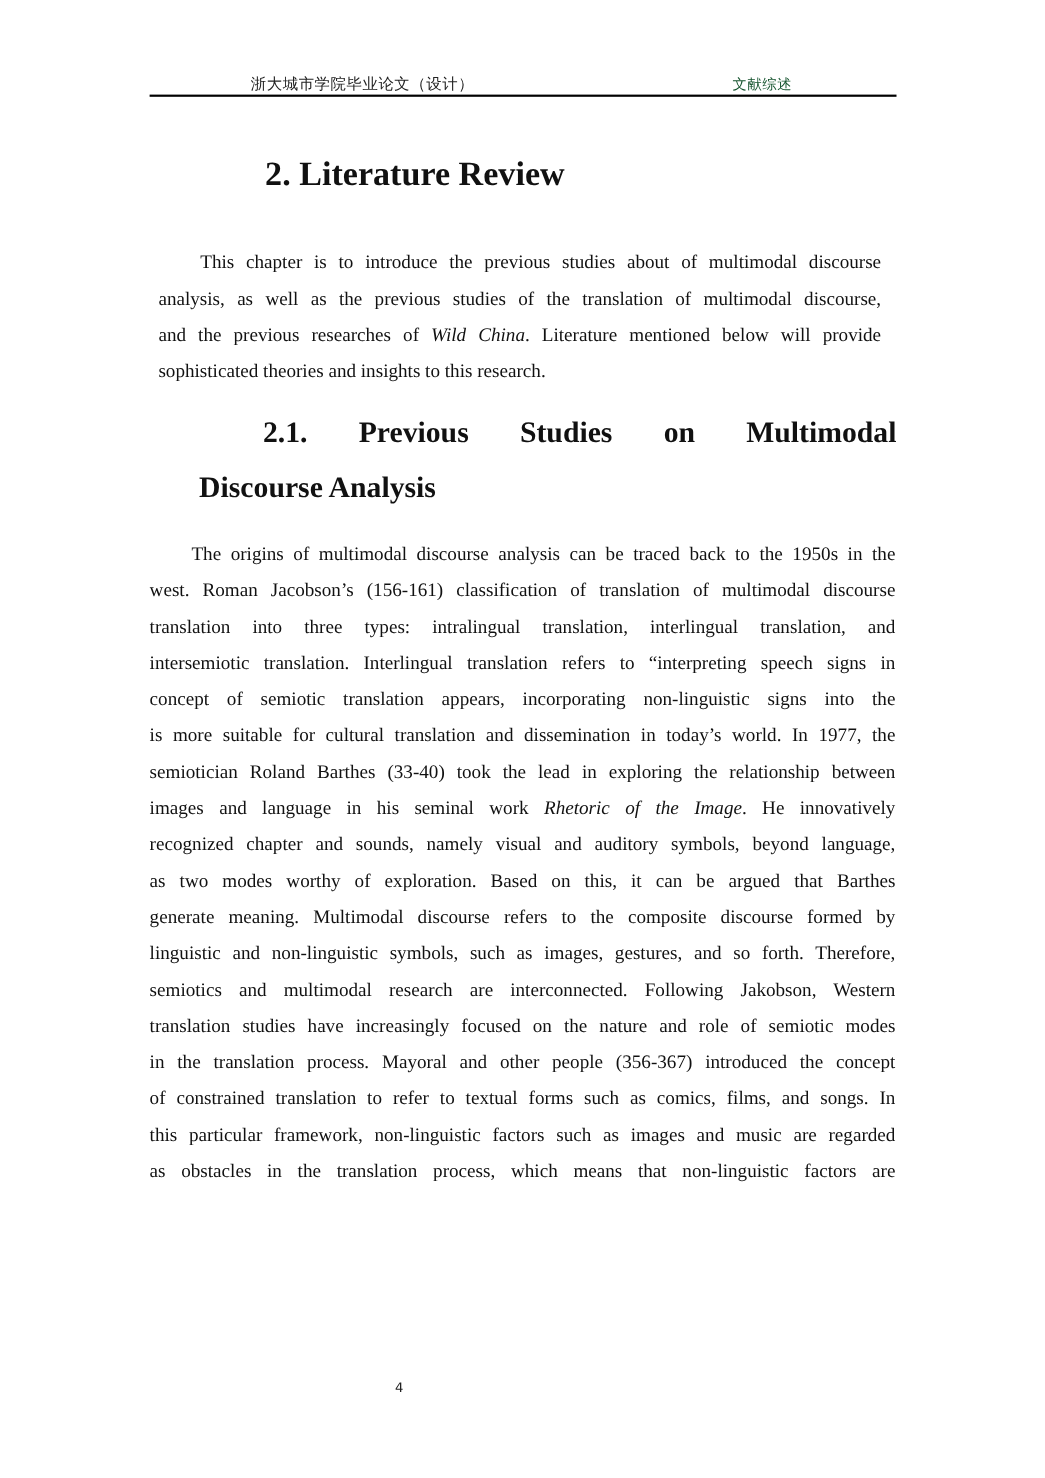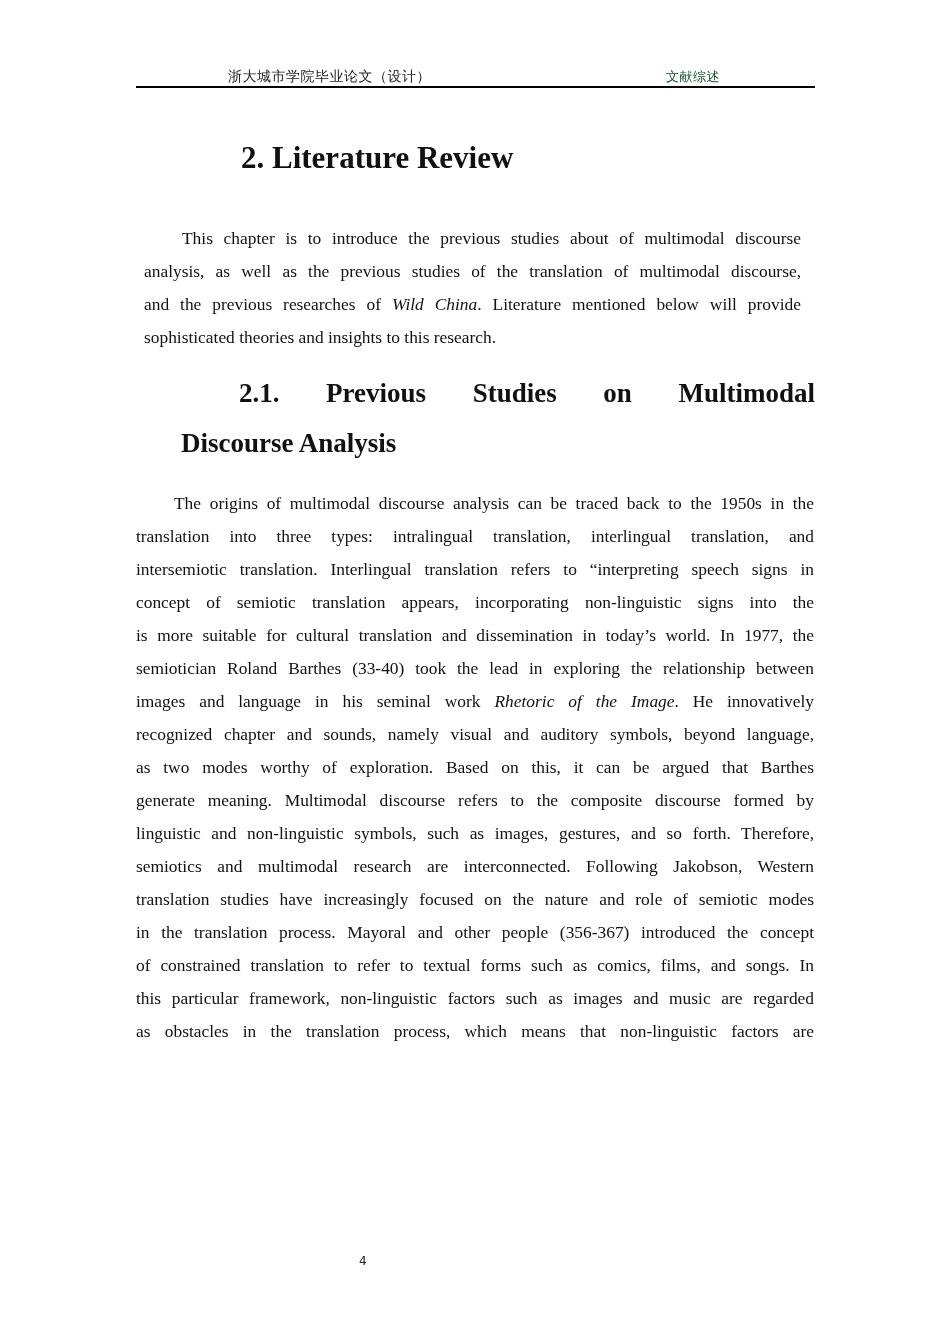--- a/index.html
+++ b/index.html
@@ -47,20 +47,21 @@
   <span>2.1.</span>
   <span>Previous</span>
   <span>Studies</span>
   <span>on</span>
   <span>Multimodal</span>
 </div>
 <div class="h2-line2">Discourse Analysis</div>
 
 <div class="body-para">
   <span class="line indent" style="white-space: normal; overflow: hidden;">The origins of multimodal discourse analysis can be traced back to the 1950s in the</span>
+  <span class="line" style="white-space: normal; overflow: hidden;">west. Roman Jacobson’s (156-161) classification of translation of multimodal discourse</span>
   <span class="line" style="white-space: normal; overflow: hidden;">translation into three types: intralingual translation, interlingual translation, and</span>
   <span class="line" style="white-space: normal; overflow: hidden;">intersemiotic translation. Interlingual translation refers to “interpreting speech signs in</span>
   <span class="line" style="white-space: normal; overflow: hidden;">concept of semiotic translation appears, incorporating non-linguistic signs into the</span>
   <span class="line" style="white-space: normal; overflow: hidden;">is more suitable for cultural translation and dissemination in today’s world. In 1977, the</span>
   <span class="line" style="white-space: normal; overflow: hidden;">semiotician Roland Barthes (33-40) took the lead in exploring the relationship between</span>
   <span class="line" style="white-space: normal; overflow: hidden;"><span>images and language in his seminal work </span><i>Rhetoric of the Image</i><span>. He innovatively</span></span>
   <span class="line" style="white-space: normal; overflow: hidden;">recognized chapter and sounds, namely visual and auditory symbols, beyond language,</span>
   <span class="line" style="white-space: normal; overflow: hidden;">as two modes worthy of exploration. Based on this, it can be argued that Barthes</span>
   <span class="line" style="white-space: normal; overflow: hidden;">generate meaning. Multimodal discourse refers to the composite discourse formed by</span>
   <span class="line" style="white-space: normal; overflow: hidden;">linguistic and non-linguistic symbols, such as images, gestures, and so forth. Therefore,</span>

